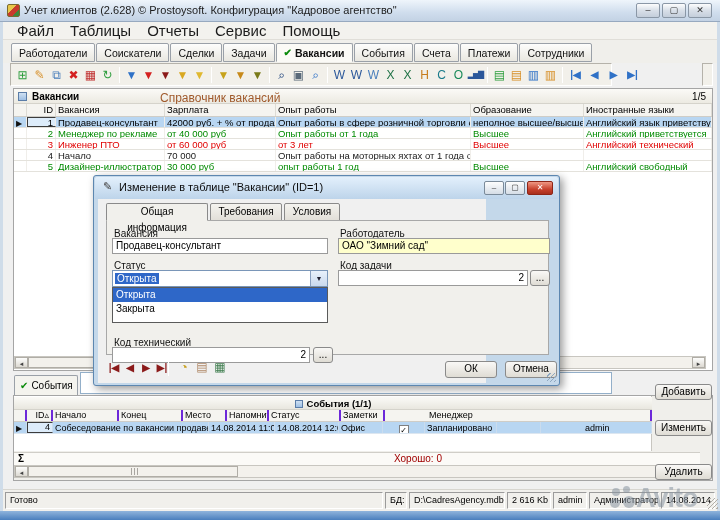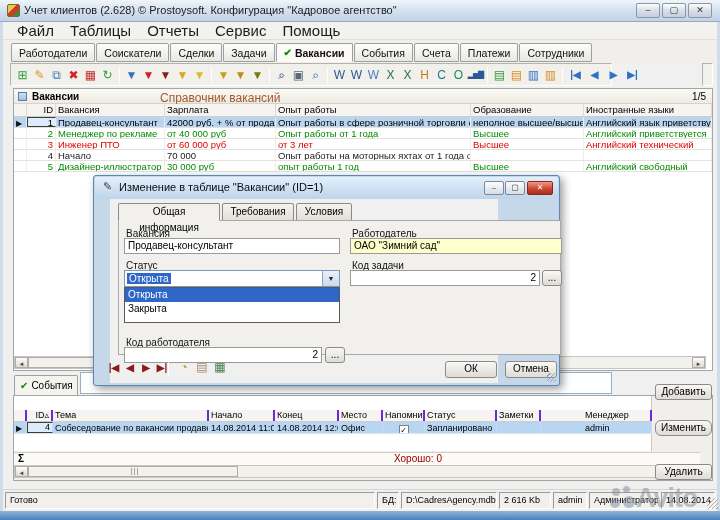--- a/index.html
+++ b/index.html
@@ -85,21 +85,21 @@
 
   
   .dialog { left:93px; top:175px; width:467px; height:211px; background:#c4d8ea; border:1px solid #5d87b0; border-radius:3px;
     box-shadow:3px 3px 9px rgba(0,0,0,.40); z-index:50; }
   .dlg-title { position:absolute; left:1px; top:1px; right:1px; height:22px; background:linear-gradient(#e3f0fc,#bdd4ea); border-radius:2px 2px 0 0; }
   .dlg-title .txt { position:absolute; left:24px; top:4px; font-size:11px; color:#0c0c0c; white-space:nowrap; }
   .dlg-title .pencil { position:absolute; left:8px; top:3px; font-size:11px; color:#444; }
   .dlg-btn { position:absolute; top:4px; width:20px; height:14px; border:1px solid #7a8a99; border-radius:2px;
     background:linear-gradient(#fdfdfd,#d5dde6); font-size:8px; line-height:12px; text-align:center; color:#333; }
   .dlg-btn.close { width:26px; background:linear-gradient(#ef9884,#c8422e 60%,#a82f1d); border-color:#8e2517; color:#fff; }
-  .dlg-client { position:absolute; left:16px; top:23px; width:388px; height:184px; background:#f0f0f0; }
+  .dlg-client { position:absolute; left:4px; top:23px; width:388px; height:184px; background:#f0f0f0; }
   .dtab { position:absolute; top:4px; height:18px; border:1px solid #8a8a8a; border-radius:2px 2px 0 0; background:linear-gradient(#f4f3ef,#e2dfd8);
     font-size:10px; text-align:center; line-height:16px; padding:0 6px; }
   .dtab.active { background:#f1f0ec; border-bottom-color:#f1f0ec; z-index:2; }
   .dgroup { position:absolute; left:8px; top:21px; width:443px; height:135px; border:1px solid #a8a8a8; background:#f1f0ec; }
   .dlabel { position:absolute; font-size:10px; color:#111; }
   .dinput { position:absolute; height:16px; background:#fff; border:1px solid #9a9a9a; font-size:10px; line-height:14px; padding:0 3px; overflow:hidden; white-space:nowrap; }
   .dinput.yellow { background:#ffffcc; }
   .dinput.num { text-align:right; }
   .combo { position:absolute; height:17px; background:#fff; border:1px solid #7a96b8; display:flex; }
   .combo .val { flex:1; font-size:10px; line-height:15px; padding:0 2px; }
@@ -293,24 +293,26 @@
   </div>
 
   <div class="ab memo"></div>
 
   <div class="ab evtab">
     <span class="tab-check">✔</span>
     <span>События</span>
   </div>
   <div class="ab evpanel"></div>
   <div class="ab evgrid"></div>
+  <div class="ab evhead-band">
+    <span class="sect-ico2"></span><span>События (1/1)</span>
+  </div>
   <div class="ab evcols">
     <div class="cell e-gut"></div>
     <div class="cell e-id"><span>ID</span><span>▵</span></div>
-    <div class="cell e-theme">Тема</div>
     <div class="cell e-start">Начало</div>
     <div class="cell e-end">Конец</div>
     <div class="cell e-place">Место</div>
     <div class="cell e-rem">Напомнить</div>
     <div class="cell e-status">Статус</div>
     <div class="cell e-notes">Заметки</div>
     <div class="cell e-result">Результат</div>
     <div class="cell e-mgr">Менеджер</div>
   </div>
   <div class="ab evrow">
@@ -332,28 +334,28 @@
     <span style="position:absolute;left:380px;color:#a00000;">Хорошо: 0</span>
   </div>
   <div class="ab hscroll" style="left:14px; top:465px; width:686px;">
     <div class="sarrow">◂</div>
     <div class="sthumb" style="width:210px;"></div>
     <div style="flex:1;"></div>
     <div class="sarrow">▸</div>
   </div>
 
   <div class="ab cbtn sideBtn" style="top:384px;">Добавить</div>
-  <div class="ab cbtn sideBtn" style="top:420px;border-radius:6px;">Изменить</div>
+  <div class="ab cbtn sideBtn" style="top:420px;">Изменить</div>
   <div class="ab cbtn sideBtn" style="top:464px;">Удалить</div>
 
   <div class="ab statusbar">
     <div class="seg grow1">Готово</div>
     <div class="seg" style="width:22px;">БД:</div>
     <div class="seg" style="width:96px;">D:\CadresAgency.mdb</div>
-    <div class="seg" style="width:52px;">2 616 Kb</div>
+    <div class="seg" style="width:44px;text-align:right;">2 616 Kb</div>
     <div class="seg" style="width:34px;">admin</div>
     <div class="seg" style="width:70px;">Администратор</div>
     <div class="seg" style="width:54px;">14.08.2014</div>
   </div>
   <div class="ab grip"></div>
 
   <div class="ab dialog">
     <div class="dlg-title">
       <span class="pencil">✎</span>
       <span class="txt">Изменение в таблице "Вакансии" (ID=1)</span>
@@ -379,21 +381,21 @@
       </div>
       <span class="dlabel" style="left:242px; top:61px;">Код задачи</span>
       <div class="dinput num" style="left:240px; top:71px; width:190px;">2</div>
       <div class="cbtn dots-btn" style="left:432px; top:71px;">...</div>
 
       <div class="dlist" style="left:14px; top:88px; width:216px; height:36px;">
         <div class="opt hl">Открыта</div>
         <div class="opt">Закрыта</div>
       </div>
 
-      <span class="dlabel" style="left:16px; top:138px;">Код работодателя</span>
+      <span class="dlabel" style="left:16px; top:138px;">Код технический</span>
       <div class="dinput num" style="left:14px; top:148px; width:198px;">2</div>
       <div class="cbtn dots-btn" style="left:215px; top:148px;">...</div>
     </div>
 
     <div class="dlg-foot">
       <span class="dnav" style="left:8px;">|◀</span>
       <span class="dnav" style="left:24px;">◀</span>
       <span class="dnav" style="left:40px;">▶</span>
       <span class="dnav" style="left:56px;">▶|</span>
       <span class="fsep"></span>

